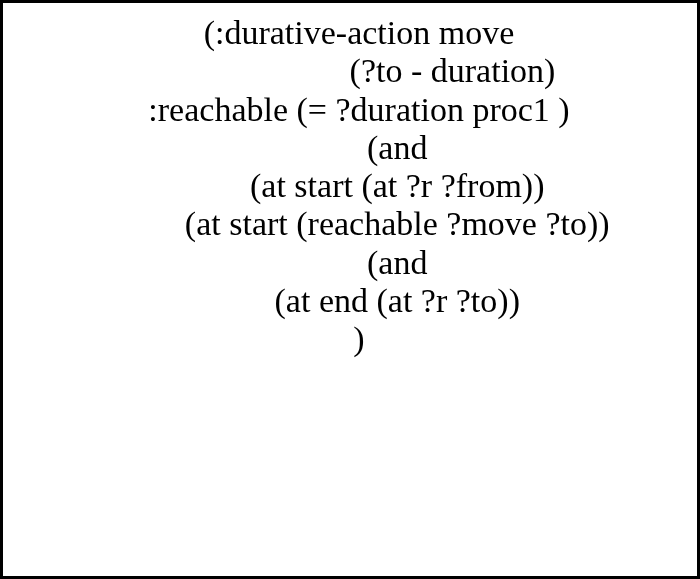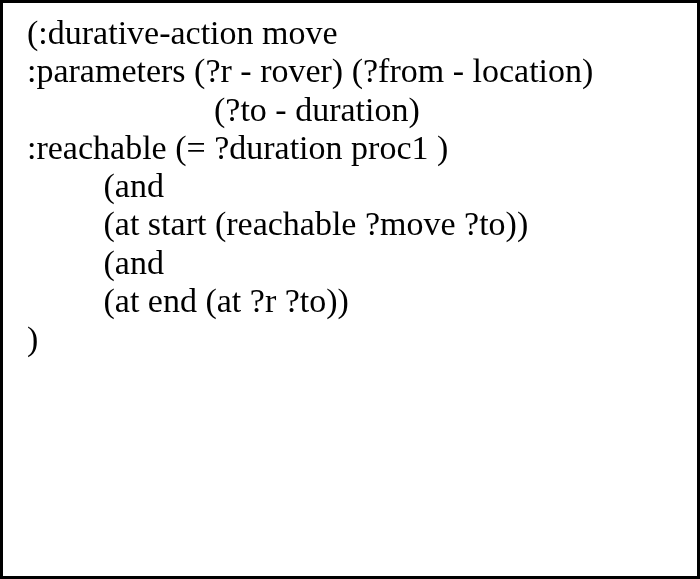--- a/index.html
+++ b/index.html
@@ -7,41 +7,42 @@
     padding: 0;
     background: #ffffff;
   }
   .figure-box {
     box-sizing: border-box;
     width: 700px;
     height: 579px;
     border: 3px solid #000000;
     background: #ffffff;
     overflow: hidden;
+    text-align: center;
   }
   .code-listing {
     padding: 11px 6px 0 24px;
     font-family: "Liberation Serif", "DejaVu Serif", serif;
     font-size: 34px;
     line-height: 38.3px;
     color: #000000;
   }
   .code-line {
     white-space: pre;
     height: 38.3px;
   }
 </style>
 </head>
 <body>
 
 <div class="figure-box">
   <div class="code-listing">
     <div class="code-line">(:durative-action move</div>
-    <div class="code-line">:parameters (?r - rover) (?from - location)</div>
     <div class="code-line">                      (?to - duration)</div>
     <div class="code-line">:reachable (= ?duration proc1 )</div>
     <div class="code-line">         (and</div>
+    <div class="code-line">         (at start (at ?r ?from))</div>
     <div class="code-line">         (at start (reachable ?move ?to))</div>
     <div class="code-line">         (and</div>
     <div class="code-line">         (at end (at ?r ?to))</div>
     <div class="code-line">)</div>
   </div>
 </div>
 
 </body></html>

